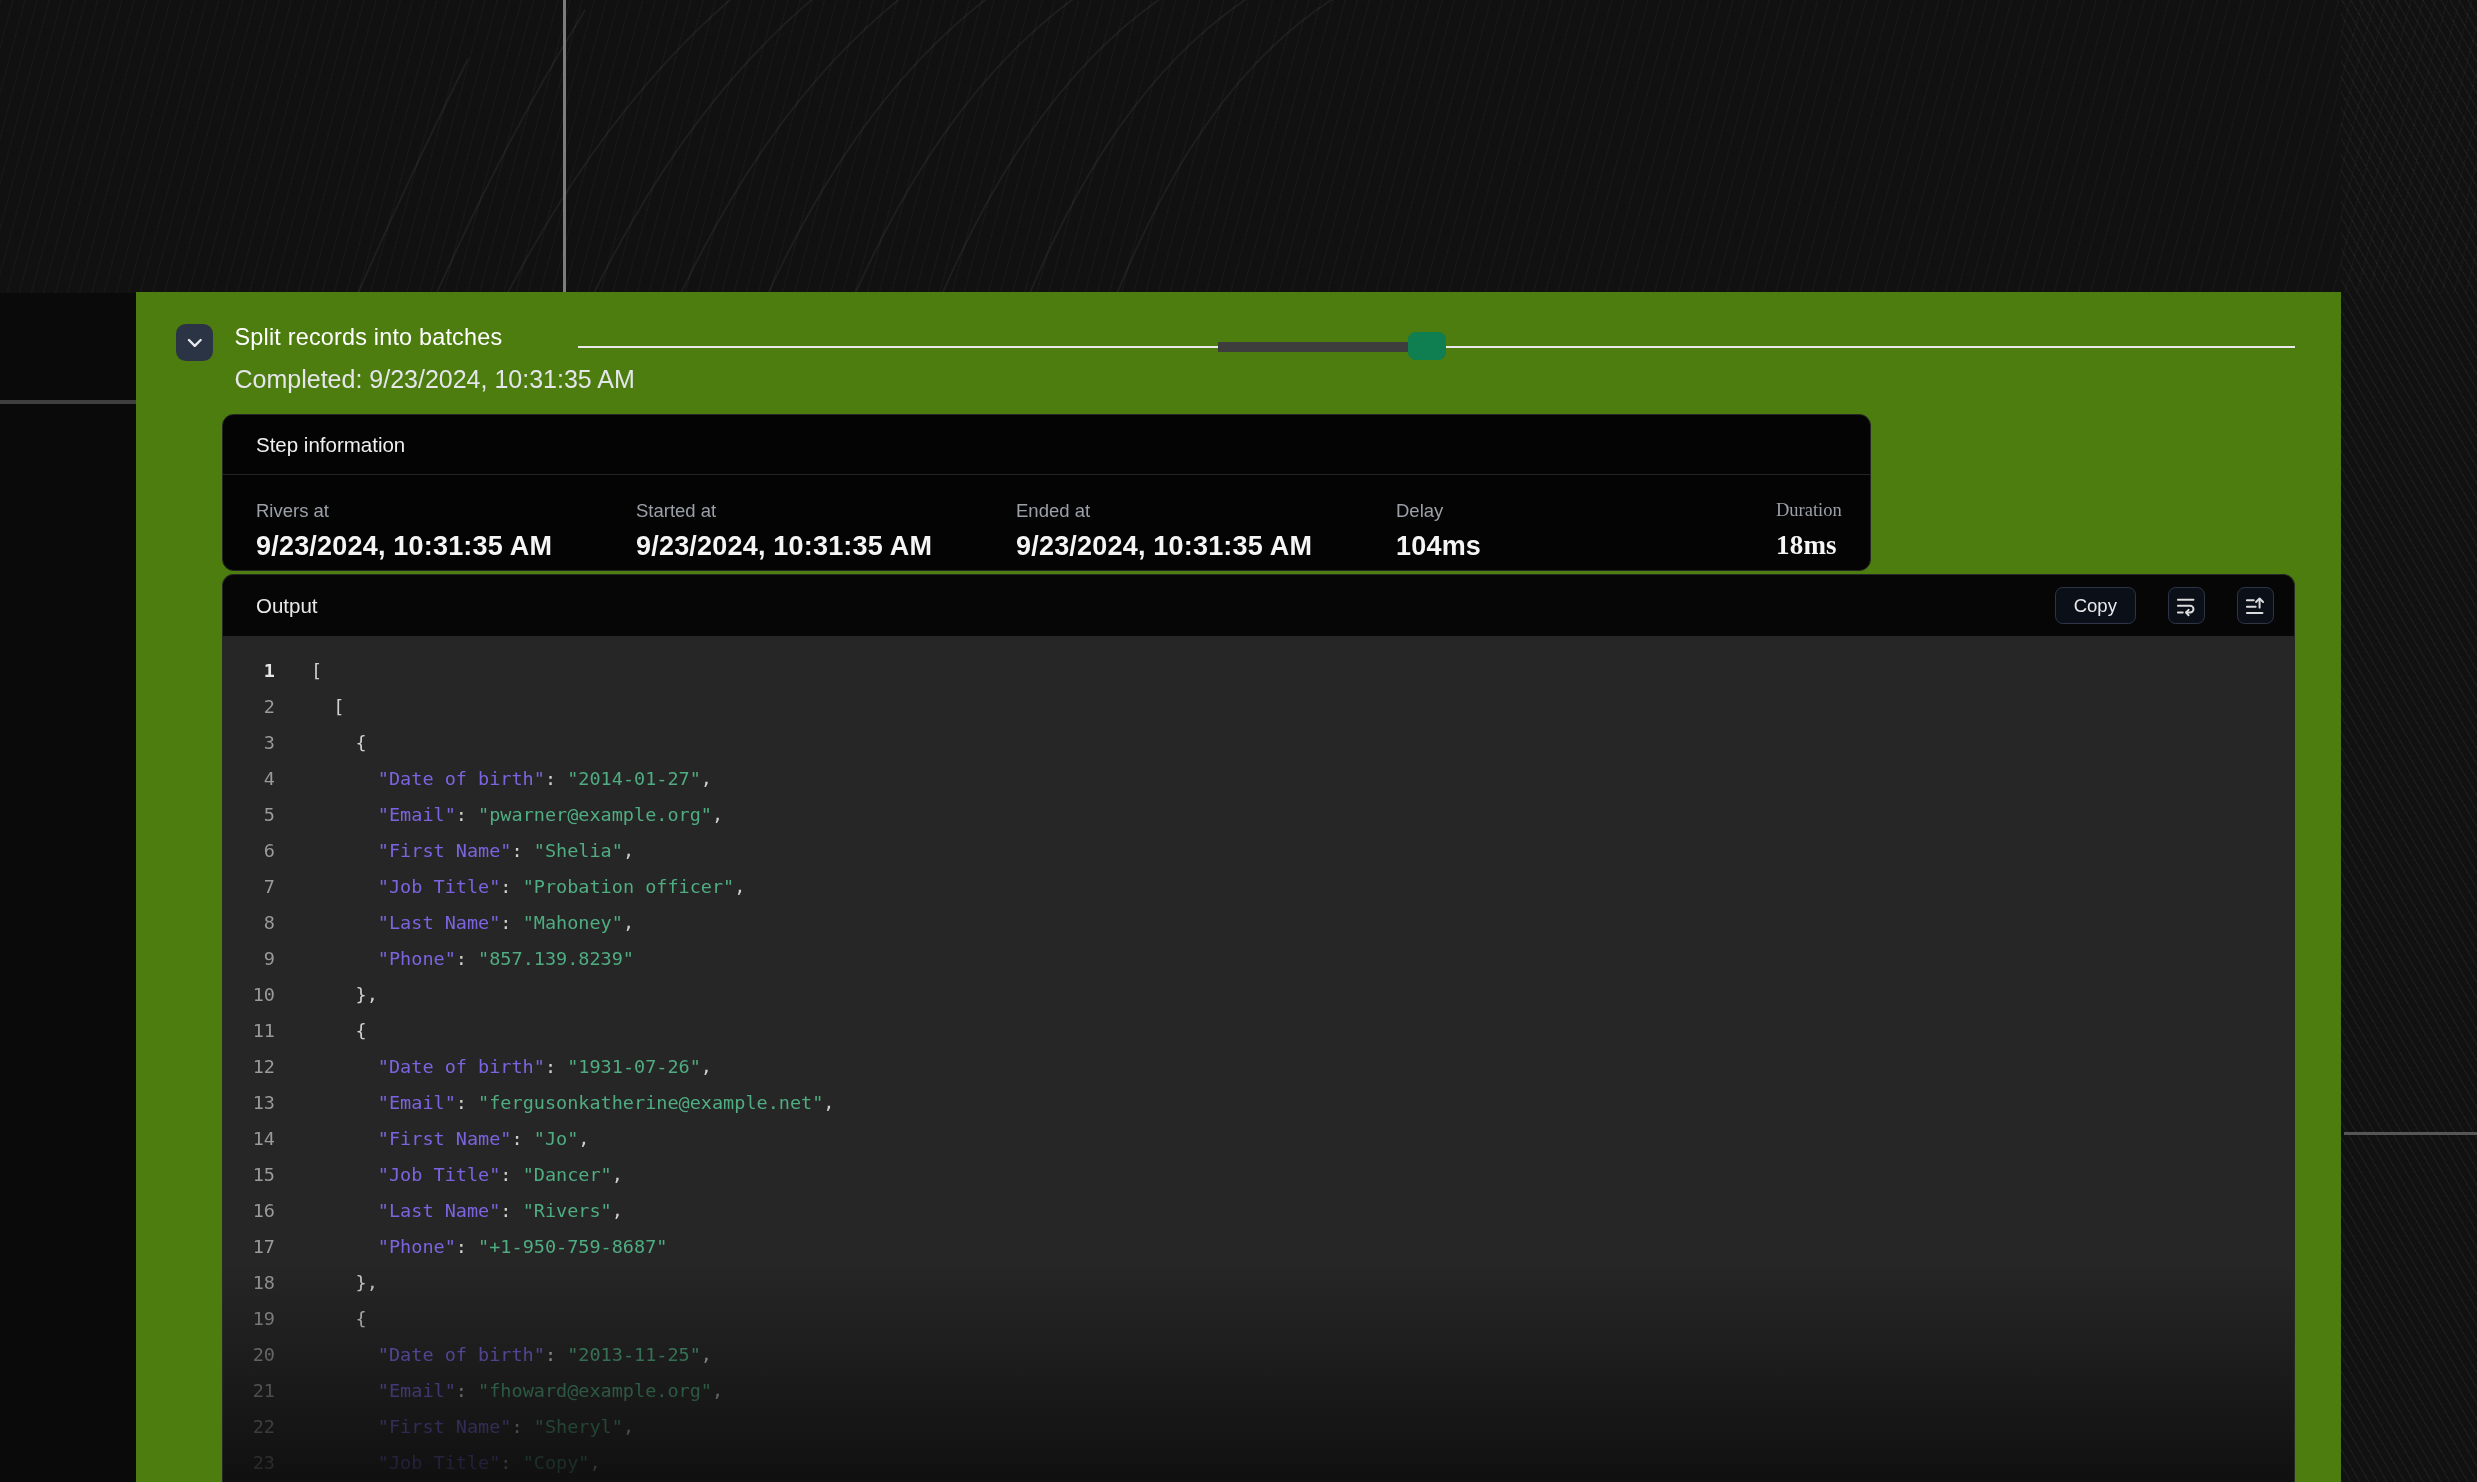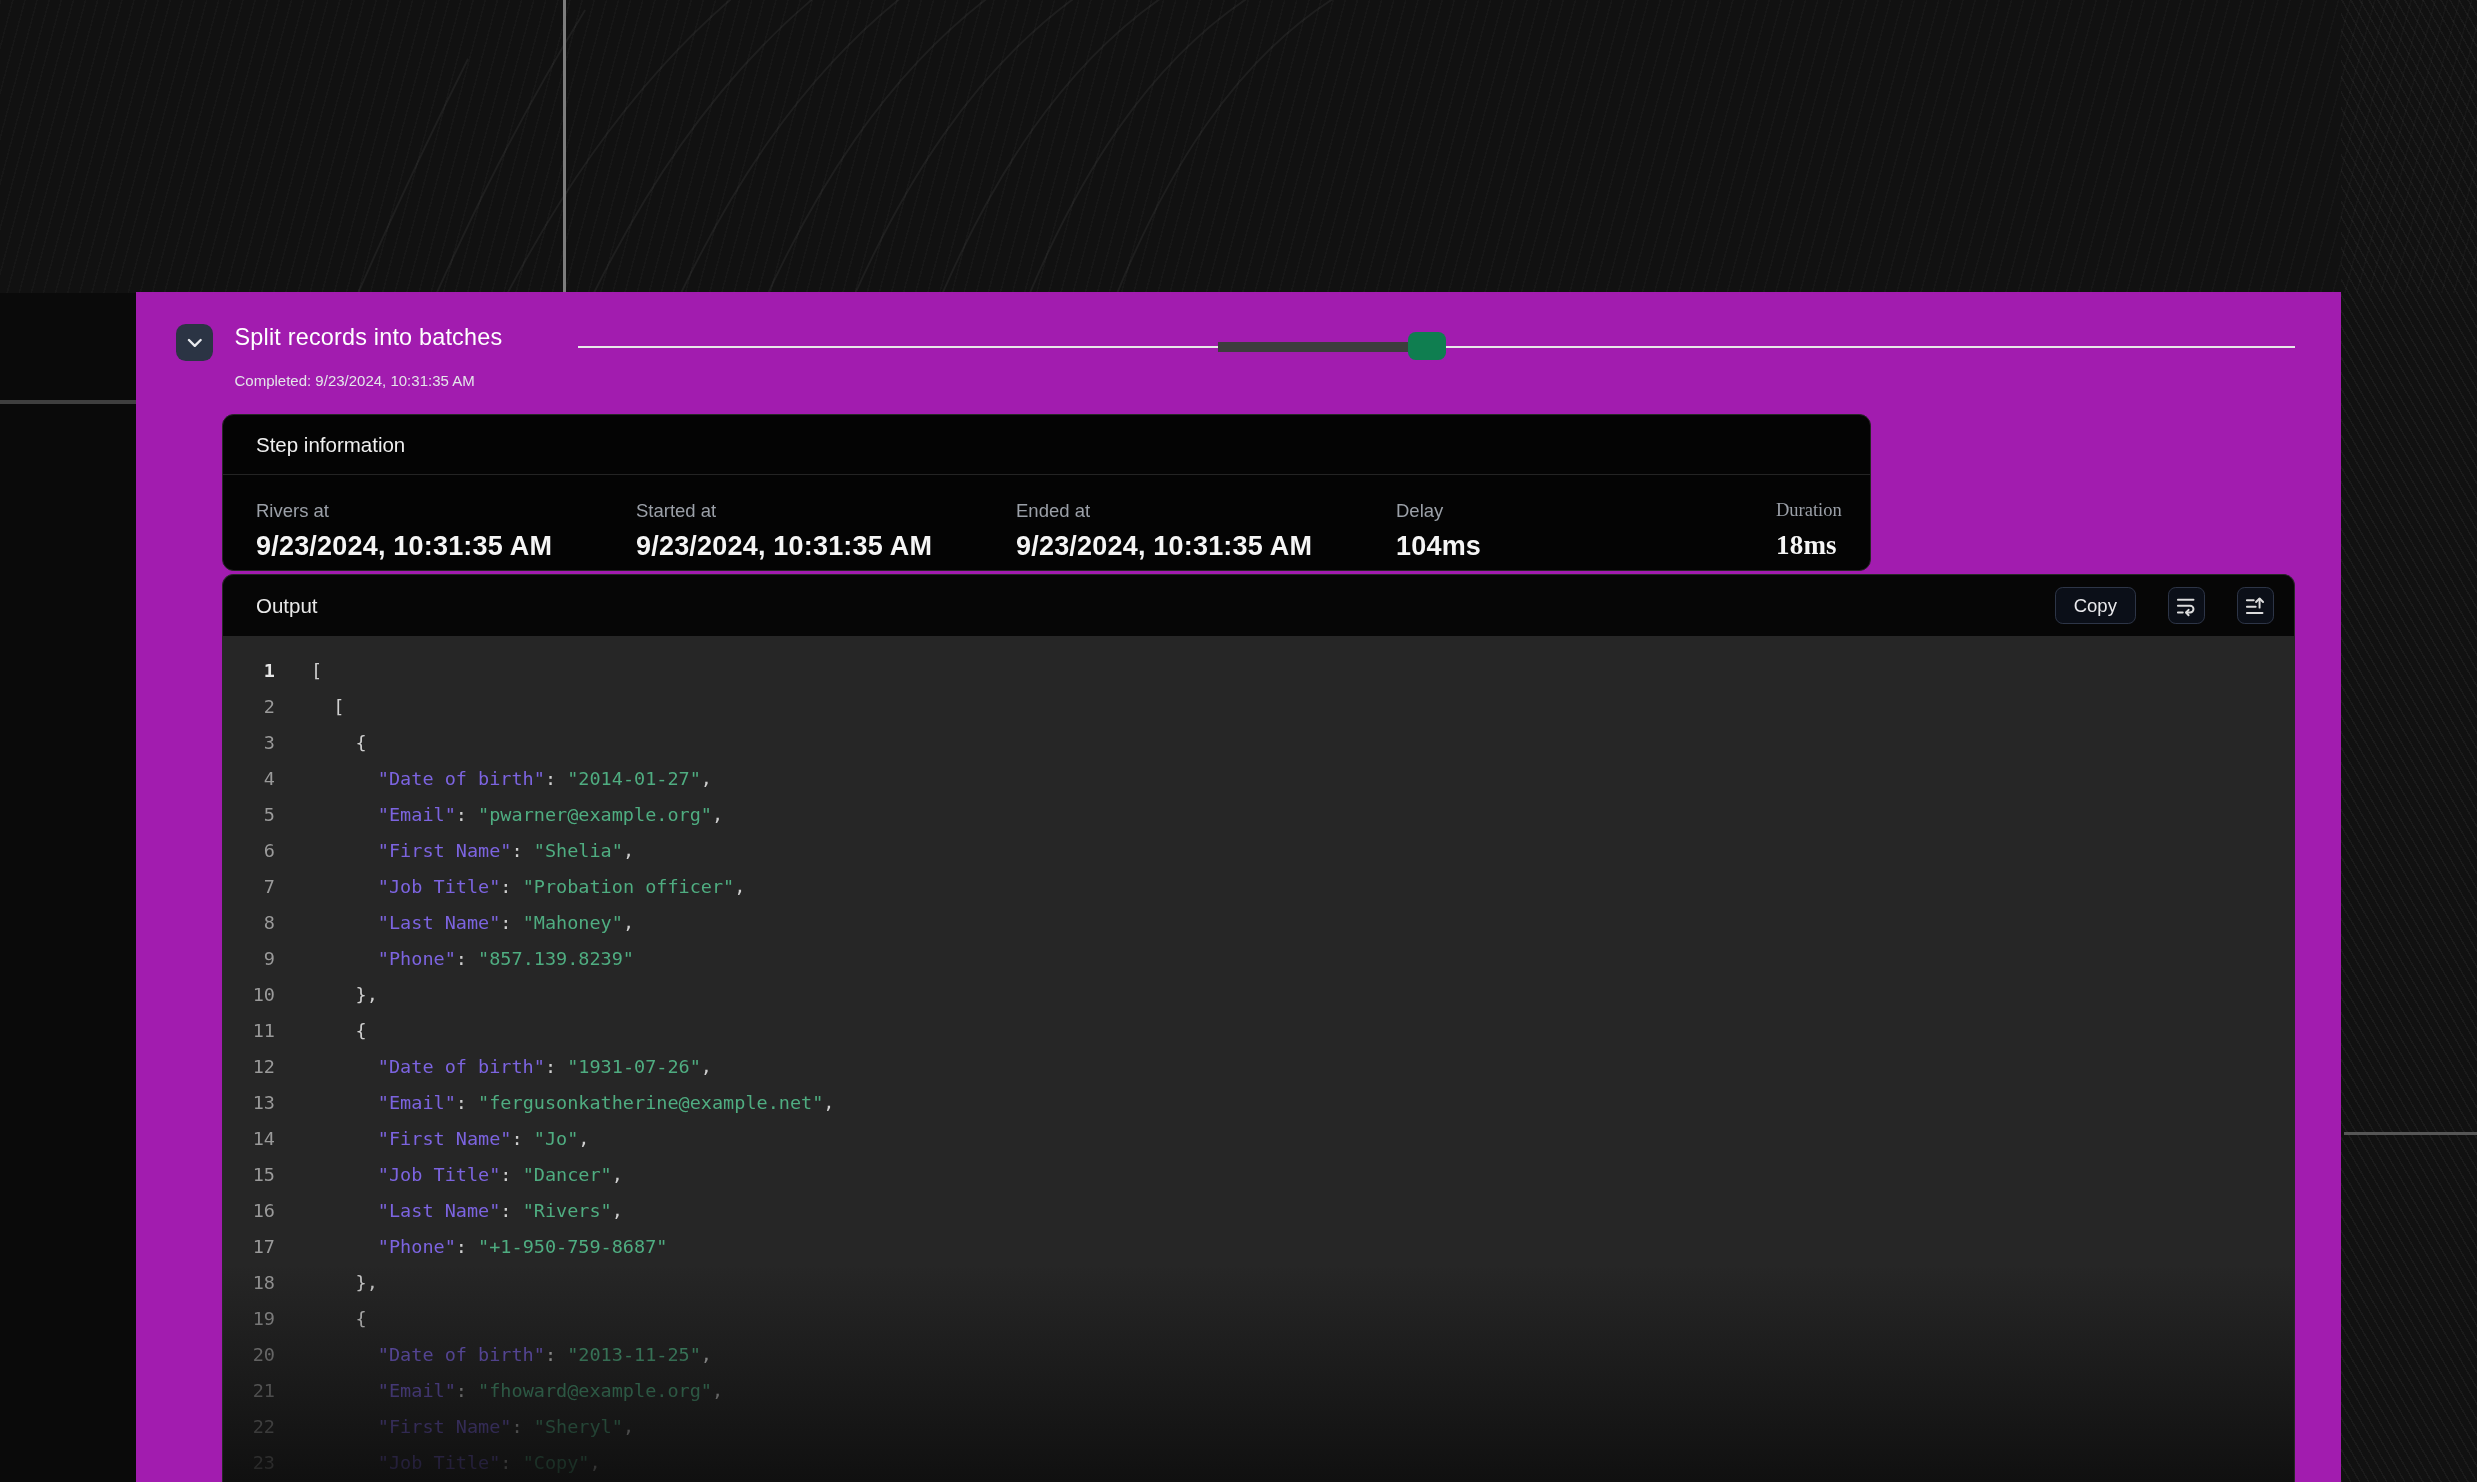--- a/index.html
+++ b/index.html
@@ -14,26 +14,26 @@
   .bg-tex-right { position:absolute; left:2341px; top:0; width:137px; height:1482px;
     background:repeating-linear-gradient(60deg, rgba(255,255,255,0.06) 0px, rgba(255,255,255,0.06) 1.5px, transparent 1.5px, transparent 7.8px);
     opacity:.7; }
   .bg-left { position:absolute; left:0; top:293px; width:136px; height:1190px; background:#0a0a0a; }
   .swoosh { position:absolute; left:0; top:0; pointer-events:none; }
   .deco-vline { position:absolute; left:563px; top:0; width:2.9px; height:292px; background:#7d7d7d; }
   .deco-hline-left { position:absolute; left:0; top:400px; width:136px; height:3.9px; background:#3f3f3f; }
   .deco-hline-right { position:absolute; left:2344px; top:1132px; width:134px; height:2.9px; background:#565656; }
 
   
-  .panel { position:absolute; left:136px; top:292px; width:2205px; height:1191px; background:#a21caf; }
+  .panel { position:absolute; left:136px; top:292px; width:2205px; height:1191px; background:#4d7c0f; }
 
   .step-header { position:absolute; left:40px; top:32px; display:flex; gap:21.5px; }
   .chev-btn { width:37px; height:37px; border-radius:9.8px; background:#2b3444; border:none; display:flex; align-items:center; justify-content:center; cursor:pointer; flex:0 0 auto; }
   .titles .t { font-size:23.4px; font-weight:500; color:#ffffff; letter-spacing:0.2px; }
-  .titles .s { margin-top:21px; font-size:15px; color:#e4e6ea; }
+  .titles .s { margin-top:14px; font-size:25px; color:#e4e6ea; }
 
   .timeline { position:absolute; left:442px; top:54px; width:1717px; height:2px; background:#e8e8e8; }
   .timeline-progress { position:absolute; left:640px; top:-3.9px; width:190px; height:9.8px; background:#3d3d3d; }
   .timeline-handle { position:absolute; left:830px; top:-13.7px; width:38px; height:28px; border-radius:7.8px; background:#0f7e50; border:none; cursor:pointer; }
 
   .infobox { position:absolute; left:86px; top:122px; width:1649px; height:157px; background:#040404; border:1px solid #272727; border-radius:11.7px; }
   .infobox-header { height:60px; display:flex; align-items:center; padding-left:33px; border-bottom:1px solid #242424; font-size:20.5px; color:#f0f0f0; }
   .fields { display:flex; padding:25px 0 0 33px; }
   .field { width:380px; }
   .field:last-child { width:auto;font-family:Liberation Serif, serif; }

